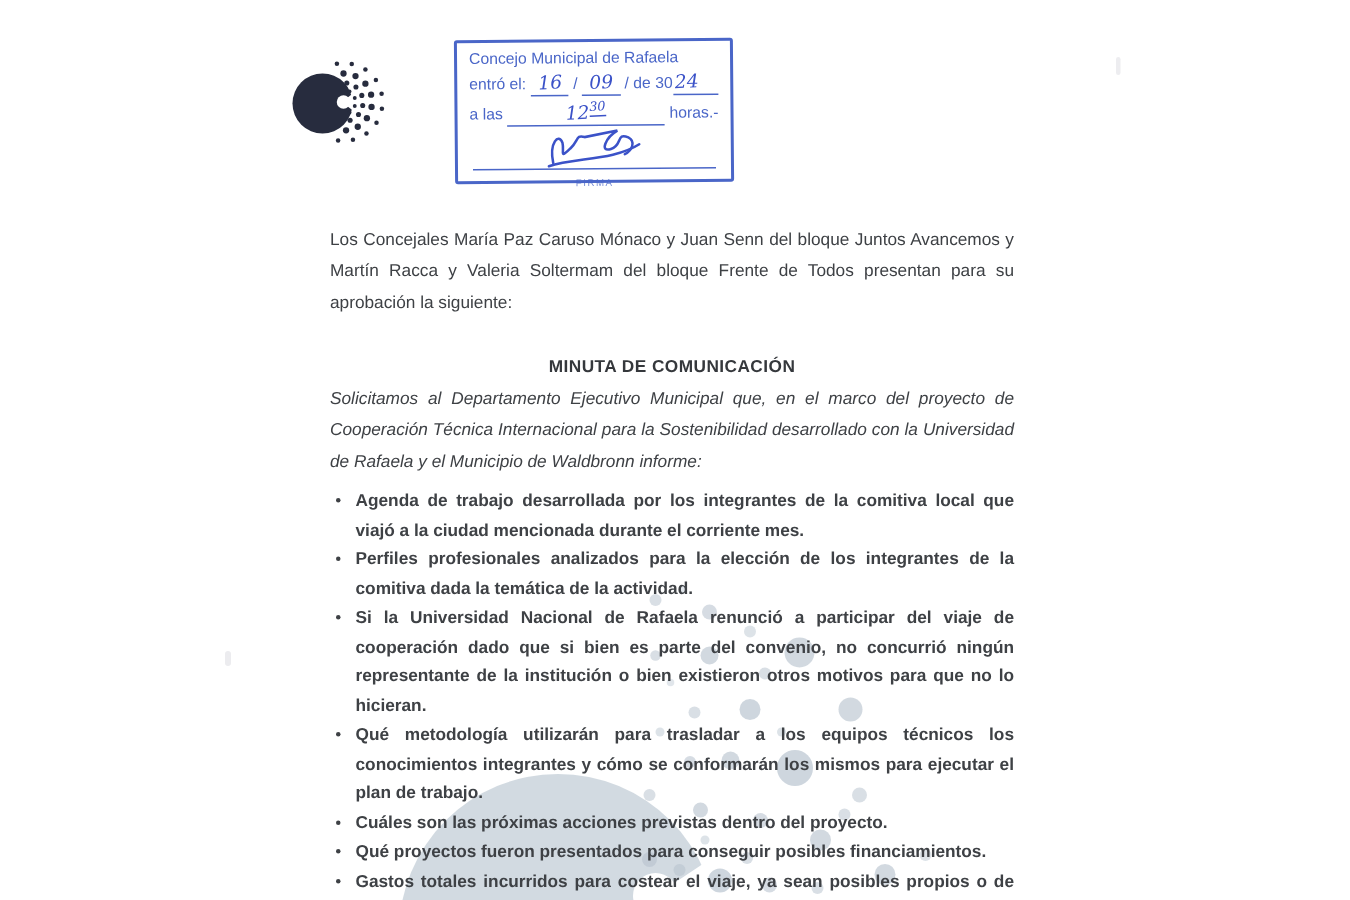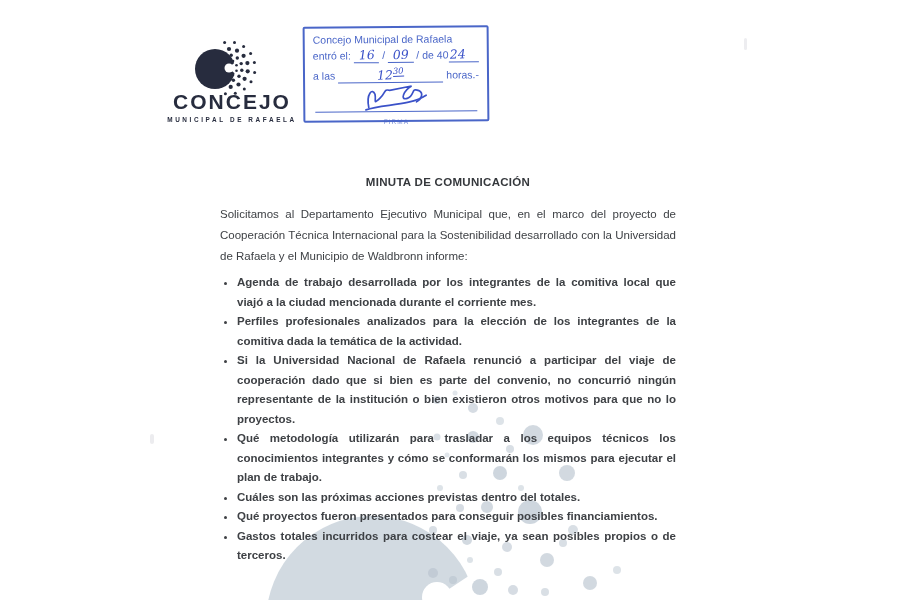--- a/index.html
+++ b/index.html
@@ -40,21 +40,21 @@
   
   .content{
     position:absolute;left:220px;top:150px;width:456px;
     color:#3e4145;font-size:11.5px;
   }
   .content p{margin:0;text-align:justify;line-height:21px;}
   .doc-title{
     margin:22px 0 0 0;text-align:center;font-weight:bold;font-size:11.5px;
     letter-spacing:.3px;line-height:21px;color:#35383c;
   }
-  .content .request{margin-top:11px;}
+  .content .request{font-style:italic;}
   ul.bullets{
     margin:6px 0 0 0;padding:0 0 0 17px;list-style:disc outside;font-weight:bold;
   }
   ul.bullets li{margin:0;text-align:justify;line-height:19.5px;}
   
   .watermark{position:absolute;left:250px;top:380px;pointer-events:none;}
   
   .artifact{position:absolute;background:#ededf0;border-radius:2px;}
   .artifact.a1{left:744px;top:38px;width:3px;height:12px;}
   .artifact.a2{left:150px;top:434px;width:4px;height:10px;background:#ececef;}
@@ -133,66 +133,63 @@
         <circle cx="250.6" cy="53.4" r="1.5"></circle>
       <circle cx="254.4" cy="62.5" r="1.5"></circle>
         <circle cx="254.6" cy="72.5" r="1.5"></circle>
       <circle cx="251" cy="81.8" r="1.5"></circle>
         <circle cx="244.3" cy="89" r="1.5"></circle>
       <circle cx="235.3" cy="93.2" r="1.5"></circle>
         <circle cx="225.4" cy="93.7" r="1.5"></circle>
     </g>
   </svg>
 
-  <div class="logo-text">
-    <div class="logo-title">CONCEJO</div>
-    <div class="logo-subtitle">MUNICIPAL DE RAFAELA</div>
-  </div>
 
   <div class="stamp">
     <div>Concejo Municipal de Rafaela</div>
     <div class="stamp-row">
       <span>entró el:</span>&nbsp;
       <span class="uline" style="width:26px"><span class="hw">16</span></span>&nbsp;
       <span>/</span>&nbsp;
       <span class="uline" style="width:26px"><span class="hw">09</span></span>&nbsp;
-      <span>/ de 40</span>
+      <span>/ de 30</span>
       <span class="uline" style="width:30px;text-align:left;padding-left:1px"><span class="hw">24</span></span>
     </div>
     <div class="stamp-row">
       <span>a las</span>&nbsp;
       <span class="uline" style="flex:1"><span class="hw"><span>12</span><sup>30</sup></span></span>&nbsp;
       <span>horas.-</span>
     </div>
     <div class="sig-area">
       <svg class="sig-svg" width="72" height="30" viewBox="0 0 72 30">
         <g fill="none" stroke="#3b52c8" stroke-width="1.7" stroke-linecap="round">
           <path d="M8 24 C6 10 13 4 15 11 C16 17 12 22 20 15 C26 10 24 6 30 8 L52 5 C44 9 39 19 47 17 C55 15 51 6 59 10 C64 13 61 19 56 21"></path>
           <path d="M5 26 C22 21 48 25 66 15"></path>
         </g>
       </svg>
       <div class="sig-line"></div>
     </div>
     <div class="sig-caption">FIRMA</div>
   </div>
 
   <div class="content">
+    <p>Los Concejales María Paz Caruso Mónaco y Juan Senn del bloque Juntos Avancemos y Martín Racca y Valeria Soltermam del bloque Frente de Todos presentan para su aprobación la siguiente:</p>
     <h1 class="doc-title">MINUTA DE COMUNICACIÓN</h1>
     <p class="request">Solicitamos al Departamento Ejecutivo Municipal que, en el marco del proyecto de Cooperación Técnica Internacional para la Sostenibilidad desarrollado con la Universidad de Rafaela y el Municipio de Waldbronn informe:</p>
     <ul class="bullets">
 
         <li>Agenda de trabajo desarrollada por los integrantes de la comitiva local que viajó a la ciudad mencionada durante el corriente mes.</li>
 
         <li>Perfiles profesionales analizados para la elección de los integrantes de la comitiva dada la temática de la actividad.</li>
 
-        <li>Si la Universidad Nacional de Rafaela renunció a participar del viaje de cooperación dado que si bien es parte del convenio, no concurrió ningún representante de la institución o bien existieron otros motivos para que no lo proyectos.</li>
+        <li>Si la Universidad Nacional de Rafaela renunció a participar del viaje de cooperación dado que si bien es parte del convenio, no concurrió ningún representante de la institución o bien existieron otros motivos para que no lo hicieran.</li>
 
         <li>Qué metodología utilizarán para trasladar a los equipos técnicos los conocimientos integrantes y cómo se conformarán los mismos para ejecutar el plan de trabajo.</li>
 
-        <li>Cuáles son las próximas acciones previstas dentro del totales.</li>
+        <li>Cuáles son las próximas acciones previstas dentro del proyecto.</li>
 
         <li>Qué proyectos fueron presentados para conseguir posibles financiamientos.</li>
 
         <li>Gastos totales incurridos para costear el viaje, ya sean posibles propios o de terceros.</li>
       </ul>
   </div>
 
   <div class="artifact a1"></div>
   <div class="artifact a2"></div>
 

